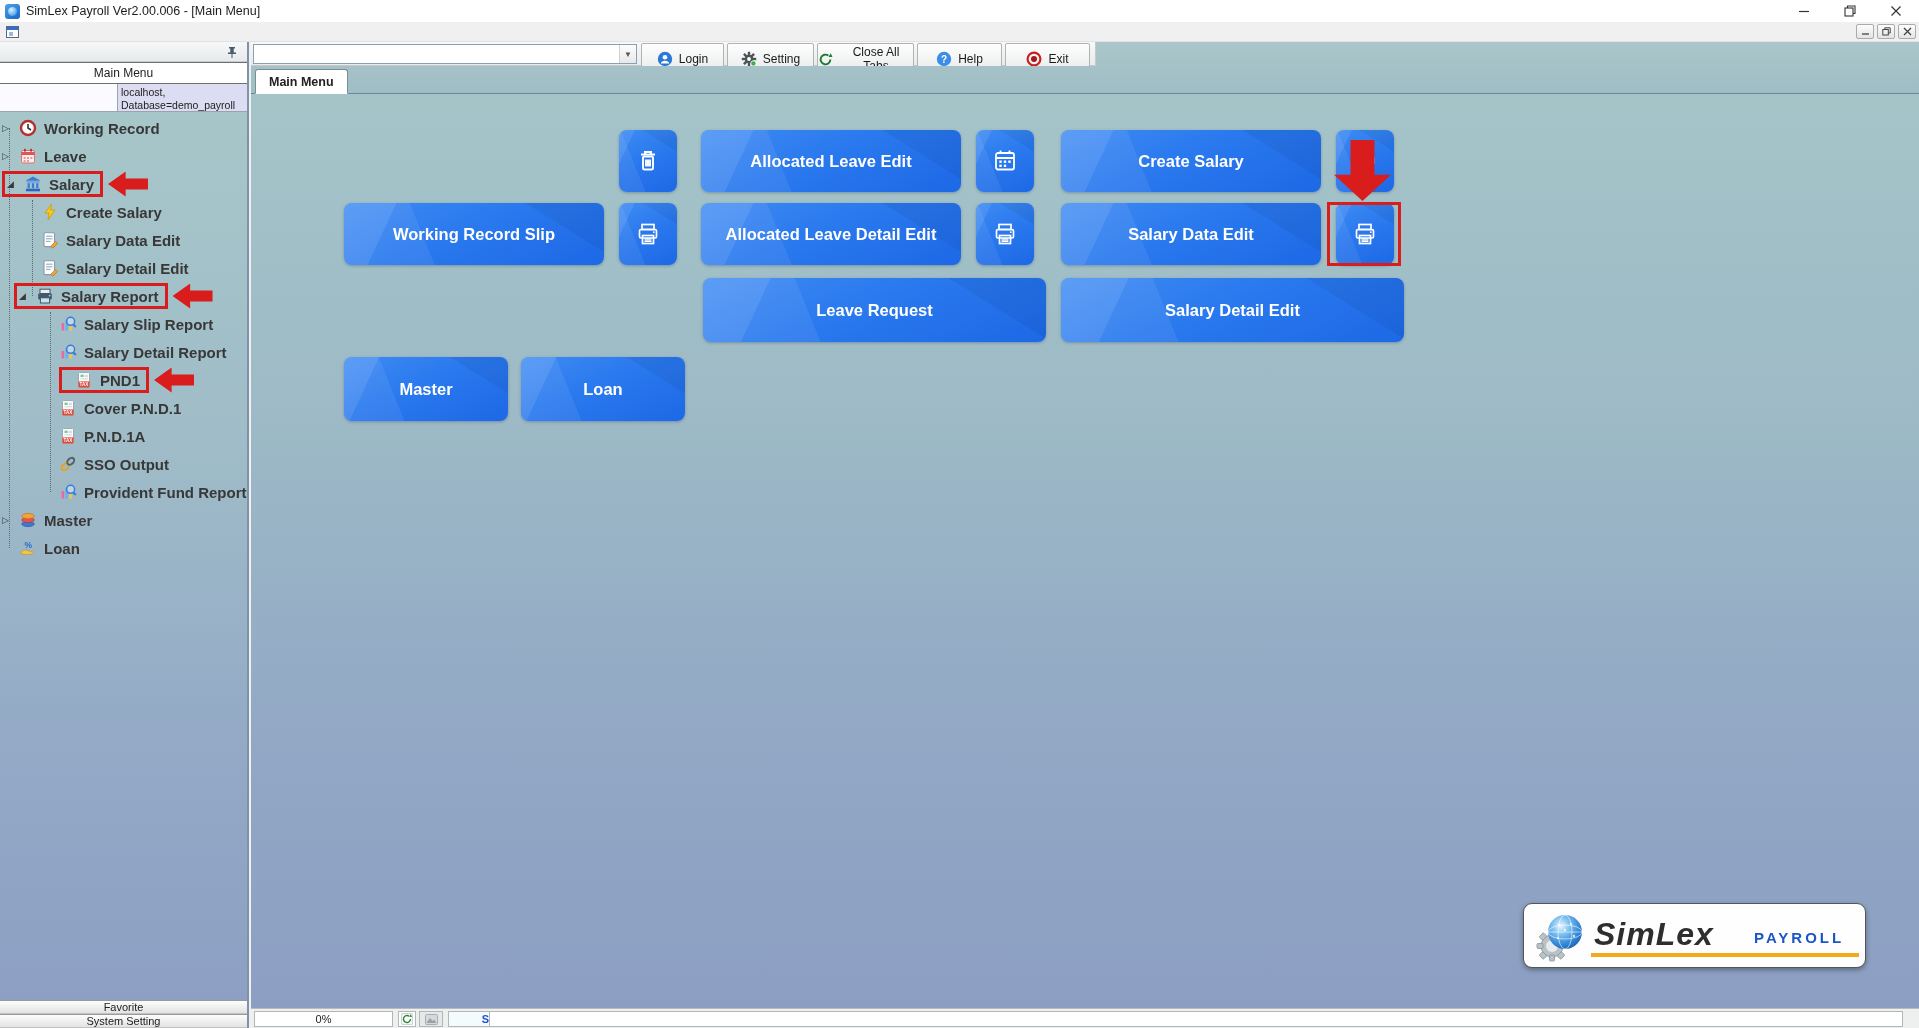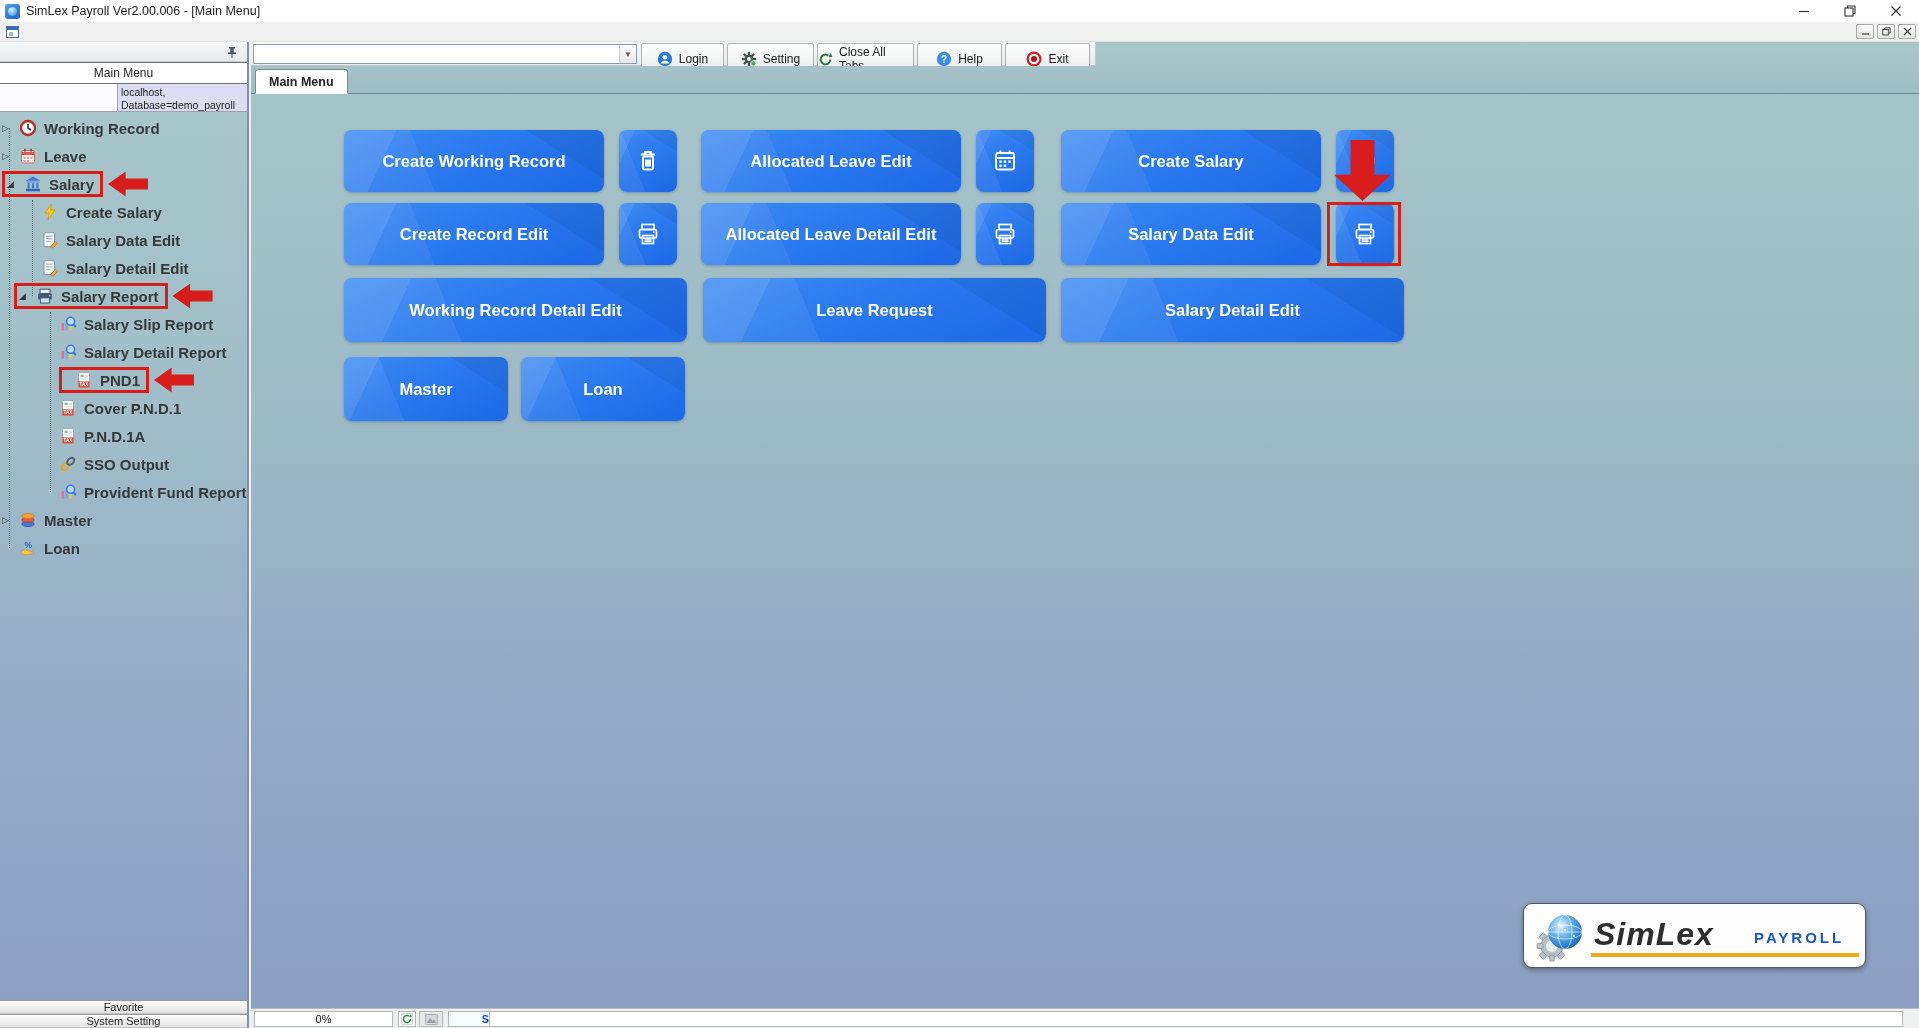--- a/index.html
+++ b/index.html
@@ -47,21 +47,21 @@
   .sb-panels { position:absolute; left:0; bottom:0; width:247px; }
   .panel-bar { height:14px; background:linear-gradient(#fdfdfd,#e3e3e3); border-top:1px solid #9a9a9a; border-bottom:1px solid #c2c2c2; text-align:center; font-size:11px; color:#222; line-height:13px; }
 
   
   .rightpane { position:absolute; left:251px; top:0; width:1668px; height:986px; background:#a6c4c8; }
   .toolbar { position:relative; height:24px; background:linear-gradient(180deg,#aac7ca,#a4c2c7); }
   .toolstrip { position:absolute; left:0; top:0; width:845px; height:24px; background:linear-gradient(#f7f8f8,#e9ebeb); border-bottom:1px solid #c4cacc; border-right:1px solid #c4cacc; }
   .combo { position:absolute; left:2px; top:2px; width:384px; height:20px; border:1px solid #8aa0b0; background:#fff; display:flex; }
   .combo-input { flex:1; border:none; outline:none; font-size:12px; padding:0 4px; font-family:"Liberation Sans",sans-serif; }
   .combo-arrow { width:17px; border-left:1px solid #c8d2d8; background:linear-gradient(#fdfdfd,#e8e8e8); display:flex; align-items:center; justify-content:center; font-size:8px; color:#555; }
-  .tbtn { position:absolute; top:1px; height:32px; border:1px solid #aeb4b6; border-radius:2px; background:linear-gradient(#fefefe,#e7e9e9); display:flex; align-items:center; justify-content:center; gap:6px; font-size:12px; color:#1a1a1a; }
+  .tbtn { position:absolute; top:1px; height:32px; border:1px solid #aeb4b6; border-radius:2px; background:linear-gradient(#fefefe,#e7e9e9); display:flex; align-items:center; justify-content:center; gap:6px; font-size:12px; color:#1a1a1a;text-align:center; }
   .tbtn svg, .tbtn .gly { flex:0 0 auto; }
 
   .tabstrip { position:relative; height:28px; background:linear-gradient(180deg,#a4c2c7,#9fbdc5); border-bottom:1px solid #6f8694; }
   .tab { position:absolute; left:4px; bottom:-1px; height:25px; padding:0 13px; background:#fff; border:1px solid #7d8b93; border-bottom:1px solid #fff; border-radius:3px 3px 0 0; display:flex; align-items:center; font-size:12.5px; font-weight:bold; color:#222; }
 
   .content { position:relative; height:914px; background:linear-gradient(180deg,#a5c4c8 0%, #9dbac6 35%, #92a8c5 70%, #8c9fc3 100%); overflow:hidden; }
 
   .bb { position:absolute; border:none; border-radius:8px; cursor:pointer; color:#fff; font-family:"Liberation Sans",sans-serif; font-weight:bold; font-size:16.5px; background:linear-gradient(155deg,#3f8cf3 0%, #2a79ee 45%, #1d68e6 100%); box-shadow:0 1px 3px rgba(20,40,80,.3); display:flex; align-items:center; justify-content:center; overflow:hidden; }
   .bb::after { content:""; position:absolute; inset:0; border-radius:8px; pointer-events:none;
      background:linear-gradient(115deg, rgba(255,255,255,.09) 0 18%, transparent 18.3%),
@@ -457,23 +457,20 @@
       </div>
 
       <div class="tabstrip">
         <div class="tab">
           <span>Main Menu</span>
         </div>
       </div>
 
       <div class="content">
 
-        <button class="bb" style="left:93px; top:36px; width:260px; height:62px;">
-            <span>Create Working Record</span>
-          </button>
         <button class="bb" style="left:368px; top:36px; width:58px; height:62px;">
           <svg width="28" height="28" viewBox="0 0 28 28" fill="none" stroke="#fff" stroke-width="1.9">
               <path d="M7 7.5 h14"></path>
               <path d="M11 7.5 V5 h6 v2.5"></path>
               <rect x="9" y="9.5" width="10" height="13" rx="1.2"></rect>
               <line x1="12" y1="12.5" x2="12" y2="19.5"></line>
               <line x1="14" y1="12.5" x2="14" y2="19.5"></line>
               <line x1="16" y1="12.5" x2="16" y2="19.5"></line>
             </svg>
         </button>
@@ -503,21 +500,21 @@
               <rect x="8" y="4.5" width="12" height="5"></rect>
               <rect x="5.5" y="9.5" width="17" height="8.5" rx="1.5"></rect>
               <rect x="8.5" y="15.5" width="11" height="8"></rect>
               <line x1="10.5" y1="19" x2="17.5" y2="19"></line>
               <line x1="10.5" y1="21.2" x2="17.5" y2="21.2"></line>
               <circle cx="19.8" cy="12.2" r="0.9" fill="#fff" stroke="none"></circle>
             </svg>
         </button>
 
         <button class="bb" style="left:93px; top:109px; width:260px; height:62px;">
-            <span>Create Record Edit</span>
+            <span>Working Record Slip</span>
           </button>
         <button class="bb" style="left:368px; top:109px; width:58px; height:62px;">
           <svg width="28" height="28" viewBox="0 0 28 28" fill="none" stroke="#fff" stroke-width="1.7">
               <rect x="8" y="4.5" width="12" height="5"></rect>
               <rect x="5.5" y="9.5" width="17" height="8.5" rx="1.5"></rect>
               <rect x="8.5" y="15.5" width="11" height="8"></rect>
               <line x1="10.5" y1="19" x2="17.5" y2="19"></line>
               <line x1="10.5" y1="21.2" x2="17.5" y2="21.2"></line>
               <circle cx="19.8" cy="12.2" r="0.9" fill="#fff" stroke="none"></circle>
             </svg>
@@ -542,23 +539,20 @@
           <svg width="28" height="28" viewBox="0 0 28 28" fill="none" stroke="#fff" stroke-width="1.7">
               <rect x="8" y="4.5" width="12" height="5"></rect>
               <rect x="5.5" y="9.5" width="17" height="8.5" rx="1.5"></rect>
               <rect x="8.5" y="15.5" width="11" height="8"></rect>
               <line x1="10.5" y1="19" x2="17.5" y2="19"></line>
               <line x1="10.5" y1="21.2" x2="17.5" y2="21.2"></line>
               <circle cx="19.8" cy="12.2" r="0.9" fill="#fff" stroke="none"></circle>
             </svg>
         </button>
 
-        <button class="bb" style="left:93px; top:184px; width:343px; height:64px;">
-            <span>Working Record Detail Edit</span>
-          </button>
         <button class="bb" style="left:452px; top:184px; width:343px; height:64px;">
             <span>Leave Request</span>
           </button>
         <button class="bb" style="left:810px; top:184px; width:343px; height:64px;">
             <span>Salary Detail Edit</span>
           </button>
 
         <button class="bb" style="left:93px; top:263px; width:164px; height:64px;">
             <span>Master</span>
           </button>

